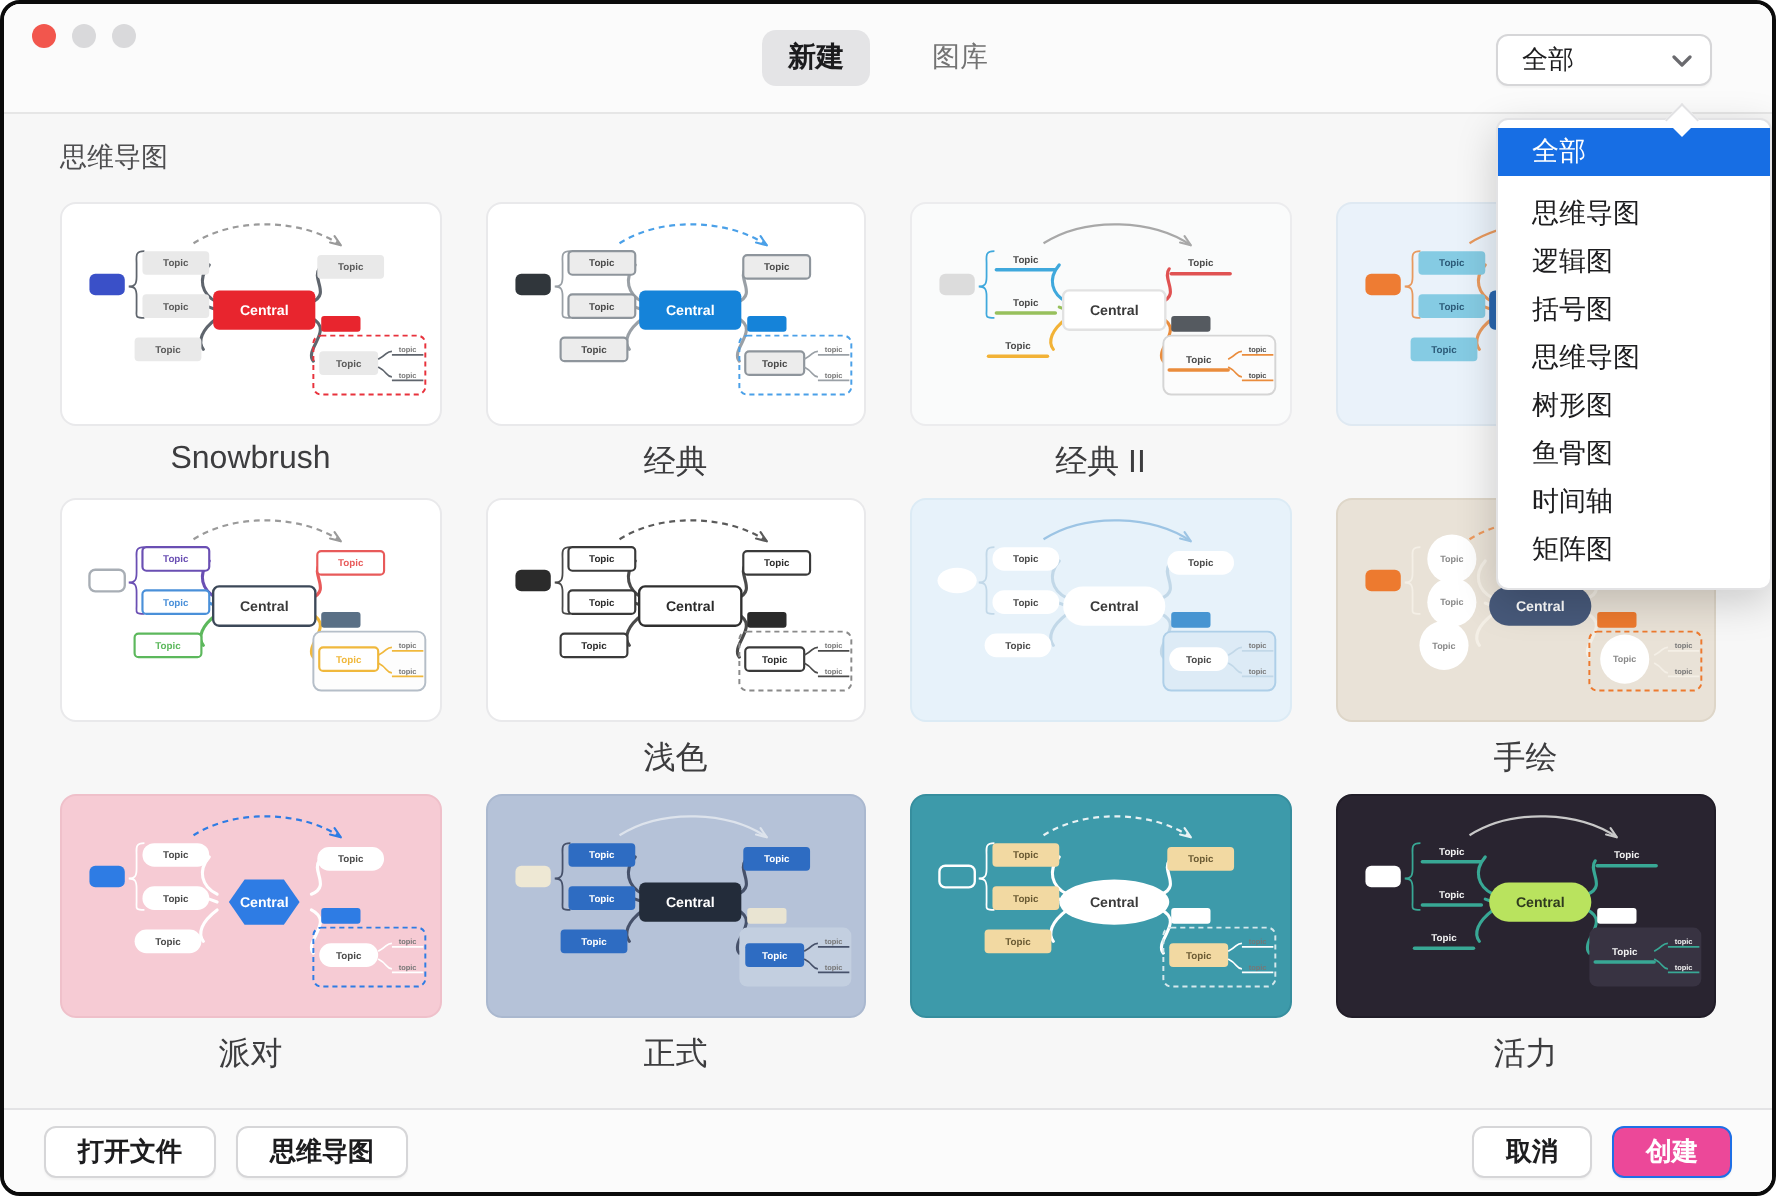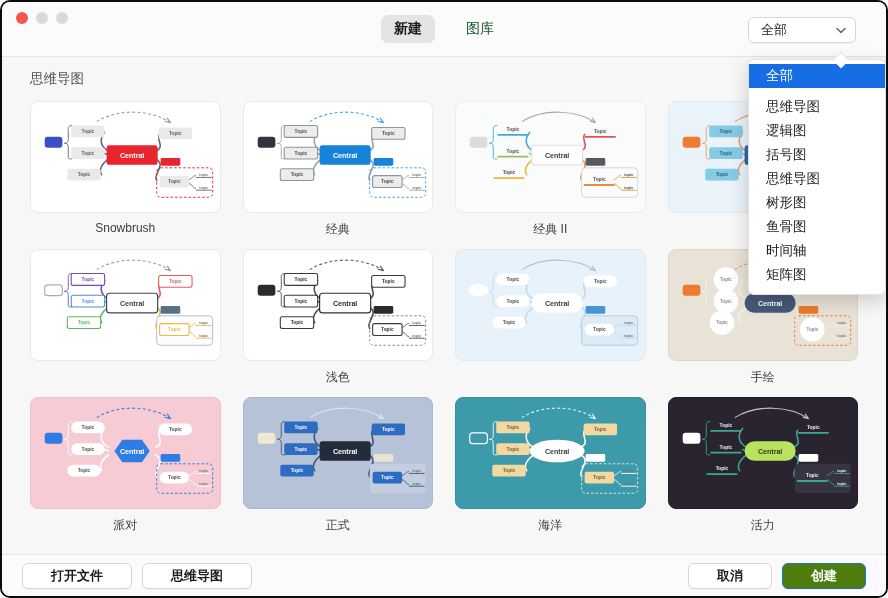--- a/index.html
+++ b/index.html
@@ -4,44 +4,44 @@
 <style>
   * { margin:0; padding:0; box-sizing:border-box; }
   body { font-family:"Liberation Sans","DejaVu Sans",sans-serif; background:#fff; }
   .window{ position:relative; width:888px; height:598px; border:2px solid #0b0b0b; border-radius:10px; background:#f7f7f7; overflow:hidden; display:flex; flex-direction:column; }
 
   
   .header{ position:relative; height:55px; background:#fbfbfb; border-bottom:1px solid #e6e6e6; display:flex; align-items:center; justify-content:center; flex:0 0 auto; }
   .traffic{ position:absolute; left:14px; top:10px; display:flex; gap:8px; }
   .dot{ width:12px; height:12px; border-radius:50%; }
   .tabs{ display:flex; align-items:center; gap:18px; }
-  .tab{ font-size:14px; color:#14532d; cursor:default; padding:5px 13px; border-radius:7px; }
+  .tab{ font-size:14px; color:#737373; cursor:default; padding:5px 13px; border-radius:7px; }
   .tab.active{ background:#e4e4e6; color:#1b1b1d; font-weight:700; }
   .select{ position:absolute; right:30px; top:15px; width:108px; height:26px; background:#fff; border:1px solid #d6d6d8; border-radius:6px; display:flex; align-items:center; justify-content:space-between; padding:0 9px 0 12px; font-size:13px; color:#1d1d1f; box-shadow:0 1px 1px rgba(0,0,0,.04); }
 
   
   .menu{ position:absolute; left:746px; top:57px; width:138px; background:#fff; border:1px solid #e2e2e4; border-radius:6px; box-shadow:0 6px 20px rgba(0,0,0,.18); padding:4px 0 7px; z-index:50; }
   .menu .caret{ position:absolute; top:-6px; left:86px; width:12px; height:12px; background:#fff; border-left:1px solid #e2e2e4; border-top:1px solid #e2e2e4; transform:rotate(45deg); }
   .menu-item{ font-size:13.5px; color:#1d1d1f; padding:4px 8px 4px 17px; line-height:16px; cursor:default; }
   .menu-item.selected{ background:#176ee4; color:#fff; margin-bottom:7px; }
 
   
   .content{ flex:1 1 auto; padding:13px 28px 0; background:#f7f7f7; }
   .section-title{ font-size:13.5px; color:#4e4e50; margin-bottom:13px; }
   .grid{ display:grid; grid-template-columns:repeat(4,1fr); column-gap:22px; row-gap:11px; }
   .card{ border-radius:8px; height:112px; overflow:hidden; border:1px solid #e9e9eb; cursor:pointer; }
   .card svg{ display:block; }
-  .cell-label{ text-align:center; font-size:12px; color:#3d3d3f; margin-top:8px; height:17px; }
+  .cell-label{ text-align:center; font-size:16px; color:#3d3d3f; margin-top:8px; height:17px; }
 
   
   .footer{ flex:0 0 auto; height:42px; background:#fbfbfb; border-top:1px solid #e3e3e5; display:flex; align-items:center; padding:0 20px; }
-  .btn{ height:26px; padding:0 28px; border:1px solid #d6d6d8; border-radius:6px; background:#fff; font-size:13px; font-weight:700; color:#1d1d1f; display:flex; align-items:center; cursor:pointer; box-shadow:0 1px 1px rgba(0,0,0,.04); font-family:inherit; }
+  .btn{ height:26px; padding:0 16px; border:1px solid #d6d6d8; border-radius:6px; background:#fff; font-size:13px; font-weight:700; color:#1d1d1f; display:flex; align-items:center; cursor:pointer; box-shadow:0 1px 1px rgba(0,0,0,.04); font-family:inherit; }
   .btn + .btn{ margin-left:10px; }
   .spacer{ flex:1; }
-  .btn.primary{ background:#4d7c0f; border-color:#1e6fe6; color:#fff; }
+  .btn.primary{ background:#ec4899; border-color:#1e6fe6; color:#fff; }
 </style>
 </head>
 <body>
 
 <div class="window">
   <div class="header">
     <div class="traffic" id="traffic">
         <div class="dot" style="background: rgb(242, 86, 77);"></div>
         <div class="dot" style="background: rgb(217, 217, 219);"></div>
         <div class="dot" style="background: rgb(217, 217, 219);"></div>
@@ -435,21 +435,20 @@
               <text x="145" y="82.8" text-anchor="middle" font-size="5" fill="#6a5a33" font-weight="600" font-family="Liberation Sans, sans-serif">Topic</text>
               <path d="M160,79 C165,76.5 164,75 167,75 M160,83 C165,85.5 164,88 167,88" stroke="#ffffff" stroke-width="0.9" fill="none"></path>
               <text x="175" y="75.368" text-anchor="middle" font-size="3.8" fill="#777" font-weight="600" font-family="Liberation Sans, sans-serif">topic</text>
               <line x1="167" y1="76.8" x2="183" y2="76.8" stroke="#ffffff" stroke-width="0.9"></line>
               <text x="175" y="88.368" text-anchor="middle" font-size="3.8" fill="#777" font-weight="600" font-family="Liberation Sans, sans-serif">topic</text>
               <line x1="167" y1="89.8" x2="183" y2="89.8" stroke="#ffffff" stroke-width="0.9"></line>
               <ellipse cx="102" cy="54" rx="28" ry="11.5" fill="#ffffff"></ellipse>
               <text x="102" y="56.592" text-anchor="middle" font-size="7.2" fill="#3a3a3a" font-weight="700" font-family="Liberation Sans, sans-serif">Central</text>
             </svg>
           </div>
-          <div class="cell-label">海洋</div>
         </div>
         <div>
           <div class="card" style="background: rgb(41, 36, 48); border-color: rgb(33, 29, 40);">
             <svg viewBox="0 0 190 112" width="100%" height="100%">
               <path d="M78,50 C70,46 68,38 74,31" stroke="#38a895" stroke-width="1.6" fill="none" stroke-linecap="round"></path>
               <path d="M78,54 L74,52.5" stroke="#38a895" stroke-width="1.6" fill="none" stroke-linecap="round"></path>
               <path d="M78,58 C70,64 68,70 71,74" stroke="#38a895" stroke-width="1.6" fill="none" stroke-linecap="round"></path>
               <path d="M126,50 C136,46 126,38 130,33" stroke="#38a895" stroke-width="1.6" fill="none" stroke-linecap="round"></path>
               <path d="M126,58 C138,64 122,74 127,80" stroke="#38a895" stroke-width="1.6" fill="none" stroke-linecap="round"></path>
               <path d="M41,24 C36,24 37,27 37,30 L37,37 C37,41 36,42 33,42 C36,42 37,43 37,47 L37,54 C37,57 36,58 41,58" stroke="#38a895" stroke-width="0.9" fill="none"></path>

